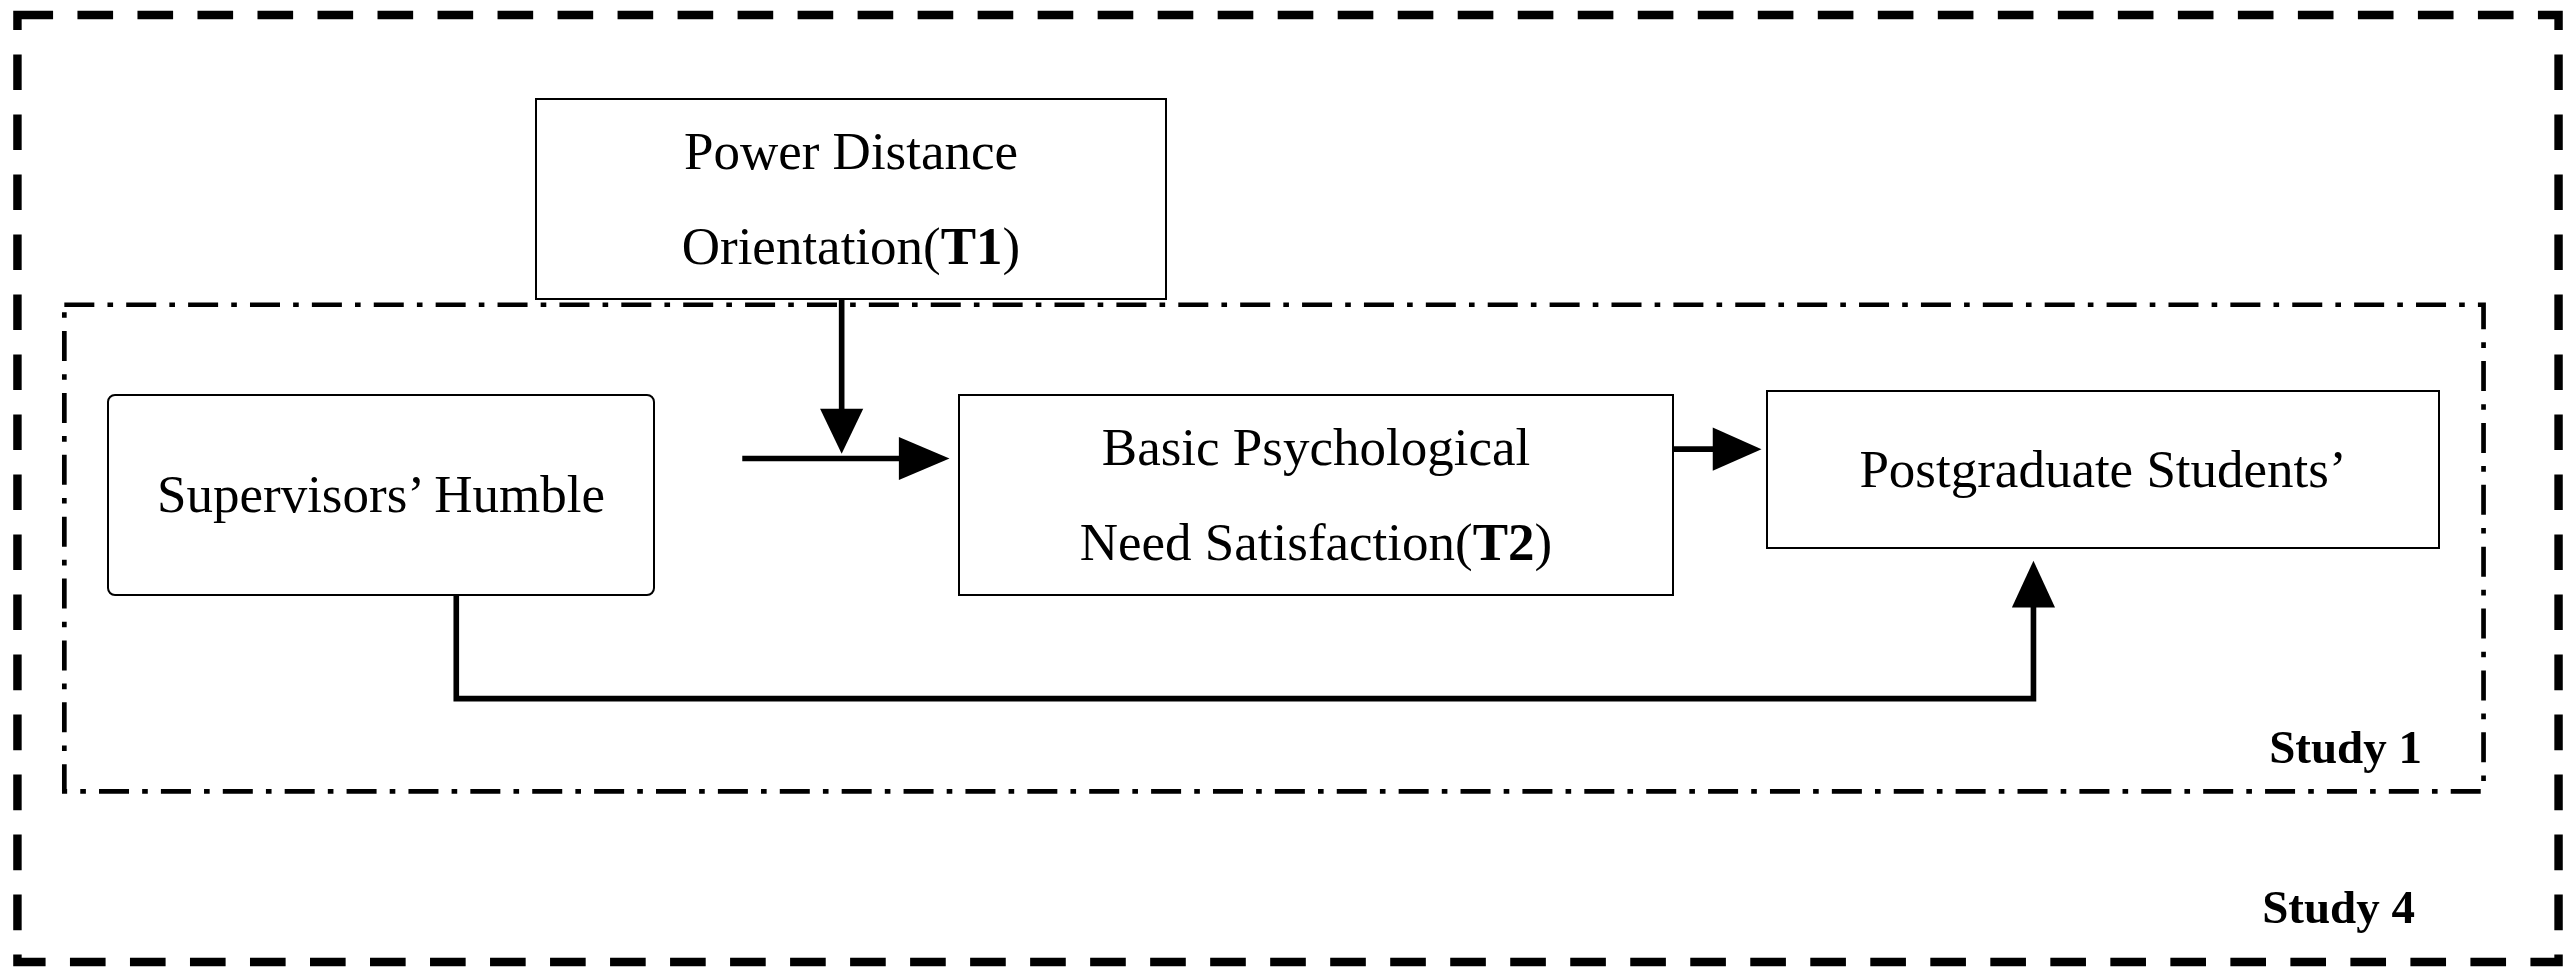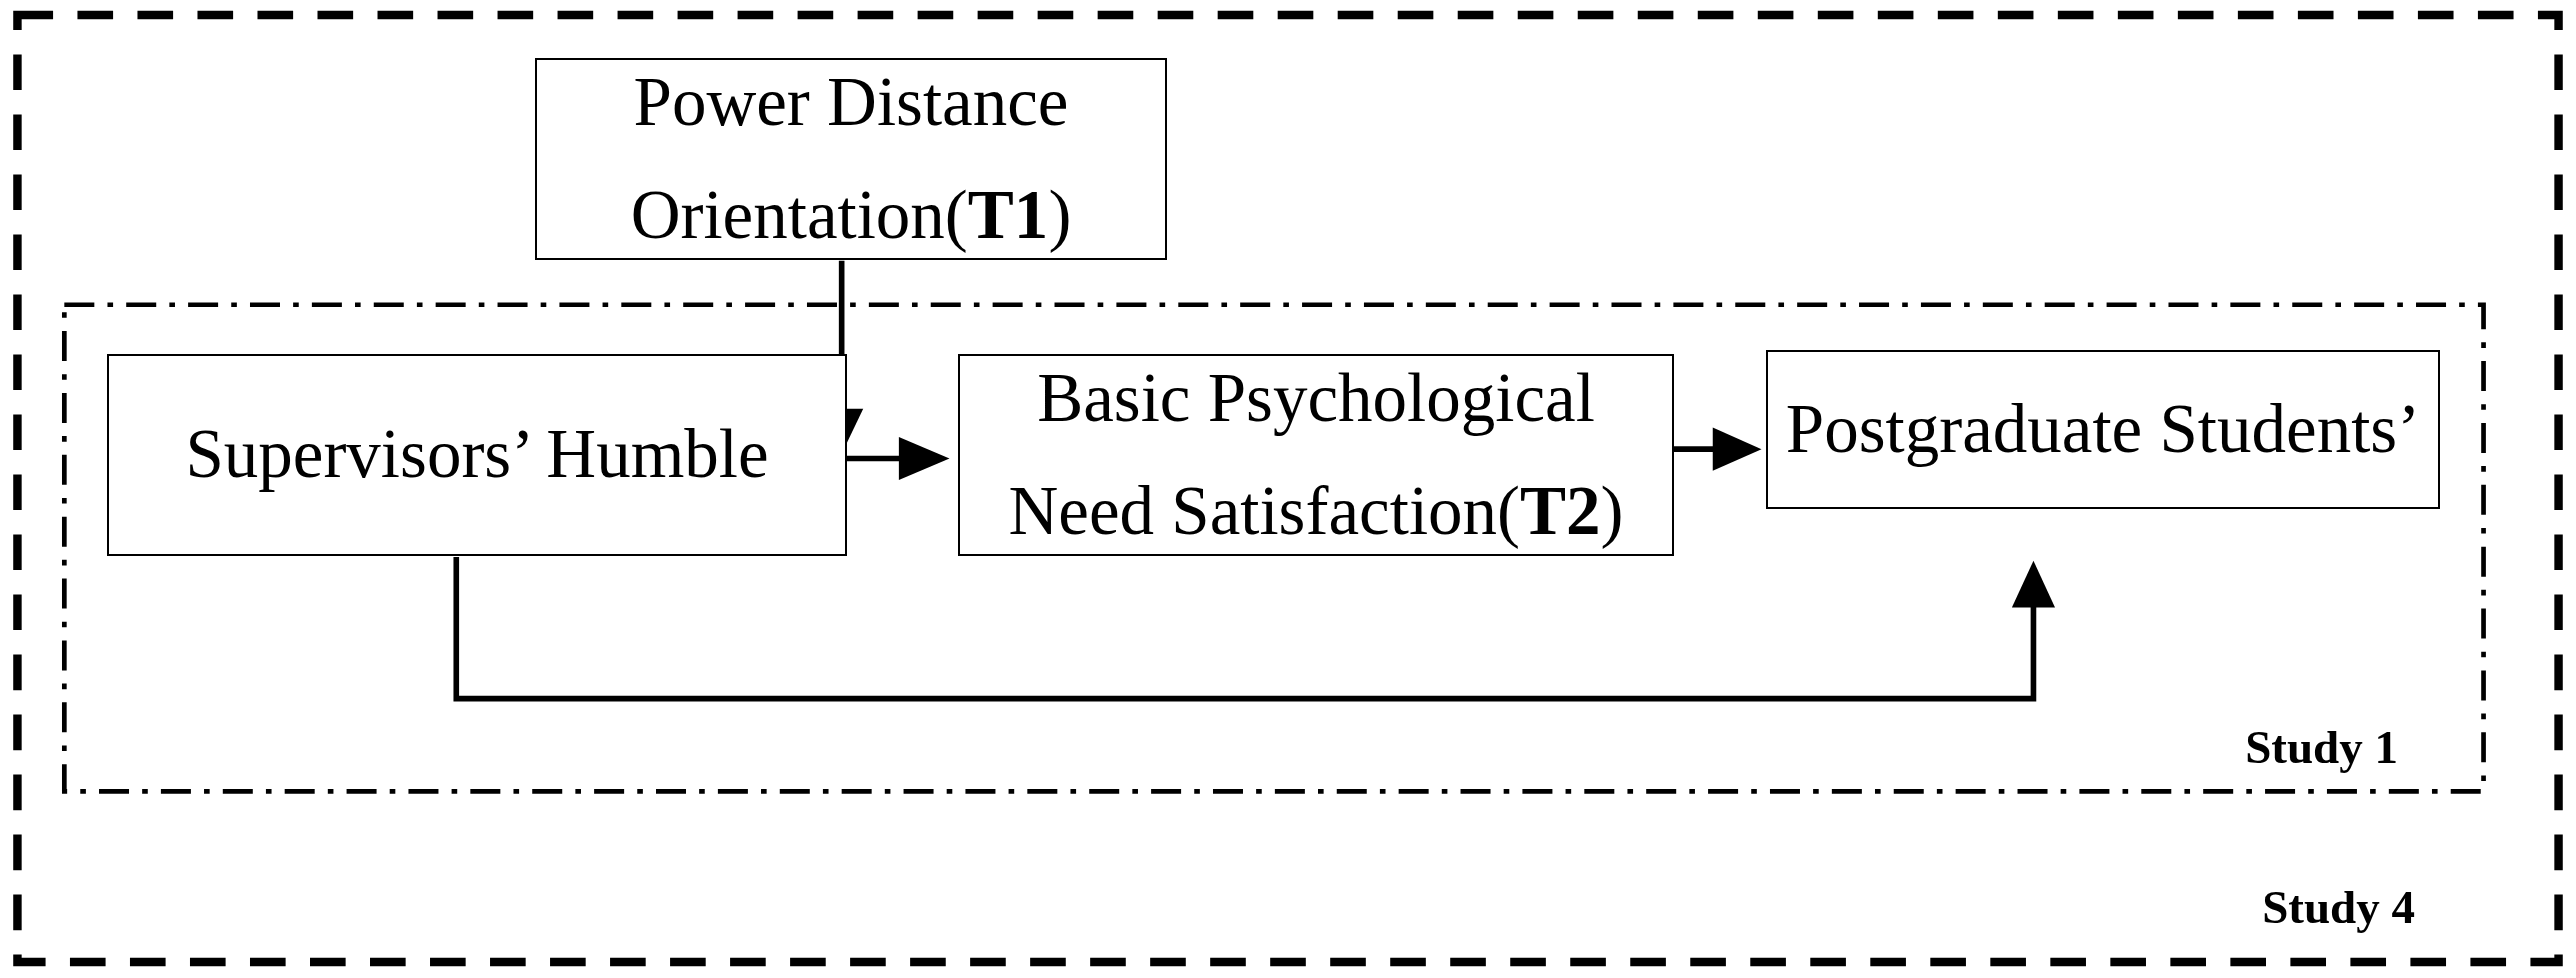--- a/index.html
+++ b/index.html
@@ -27,38 +27,39 @@
     position: absolute;
     box-sizing: border-box;
     border: 2.8px solid #000000;
     background: #ffffff;
     display: flex;
     flex-direction: column;
     justify-content: center;
     align-items: center;
     gap: 36px;
     text-align: center;
-    font-size: 69px;
+    font-size: 53px;
     line-height: 1.12;
     z-index: 2;
+    margin-top: 40px;
   }
   .node .bold { font-weight: bold; }
   .node-power     { left: 535px;  top: 58px;  width: 632px; height: 202px; }
-  .node-leader    { left: 107px;  top: 354px; width: 740px; height: 202px; }
+  .node-leader    { left: 107px;  top: 354px; width: 548px; height: 202px; border-radius: 8px; }
   .node-needs     { left: 958px; top: 354px; width: 716px; height: 202px; }
   .node-wellbeing { left: 1766px; top: 350px; width: 674px; height: 159px; }
   .study-label {
     position: absolute;
     font-size: 47px;
     font-weight: bold;
     line-height: 1;
     white-space: nowrap;
     z-index: 3;
   }
-  .study-1 { right: 178px; top: 724px; }
+  .study-1 { right: 154px; top: 724px; }
   .study-2 { right: 161px; top: 884px; }
 </style>
 </head>
 <body>
 
 <div class="canvas">
 
   <svg class="layer" viewBox="0 0 2746 1043">
 
     <rect x="18" y="16" width="2710" height="1010" fill="none" stroke="#000000" stroke-width="9" stroke-dasharray="38 26"></rect>

